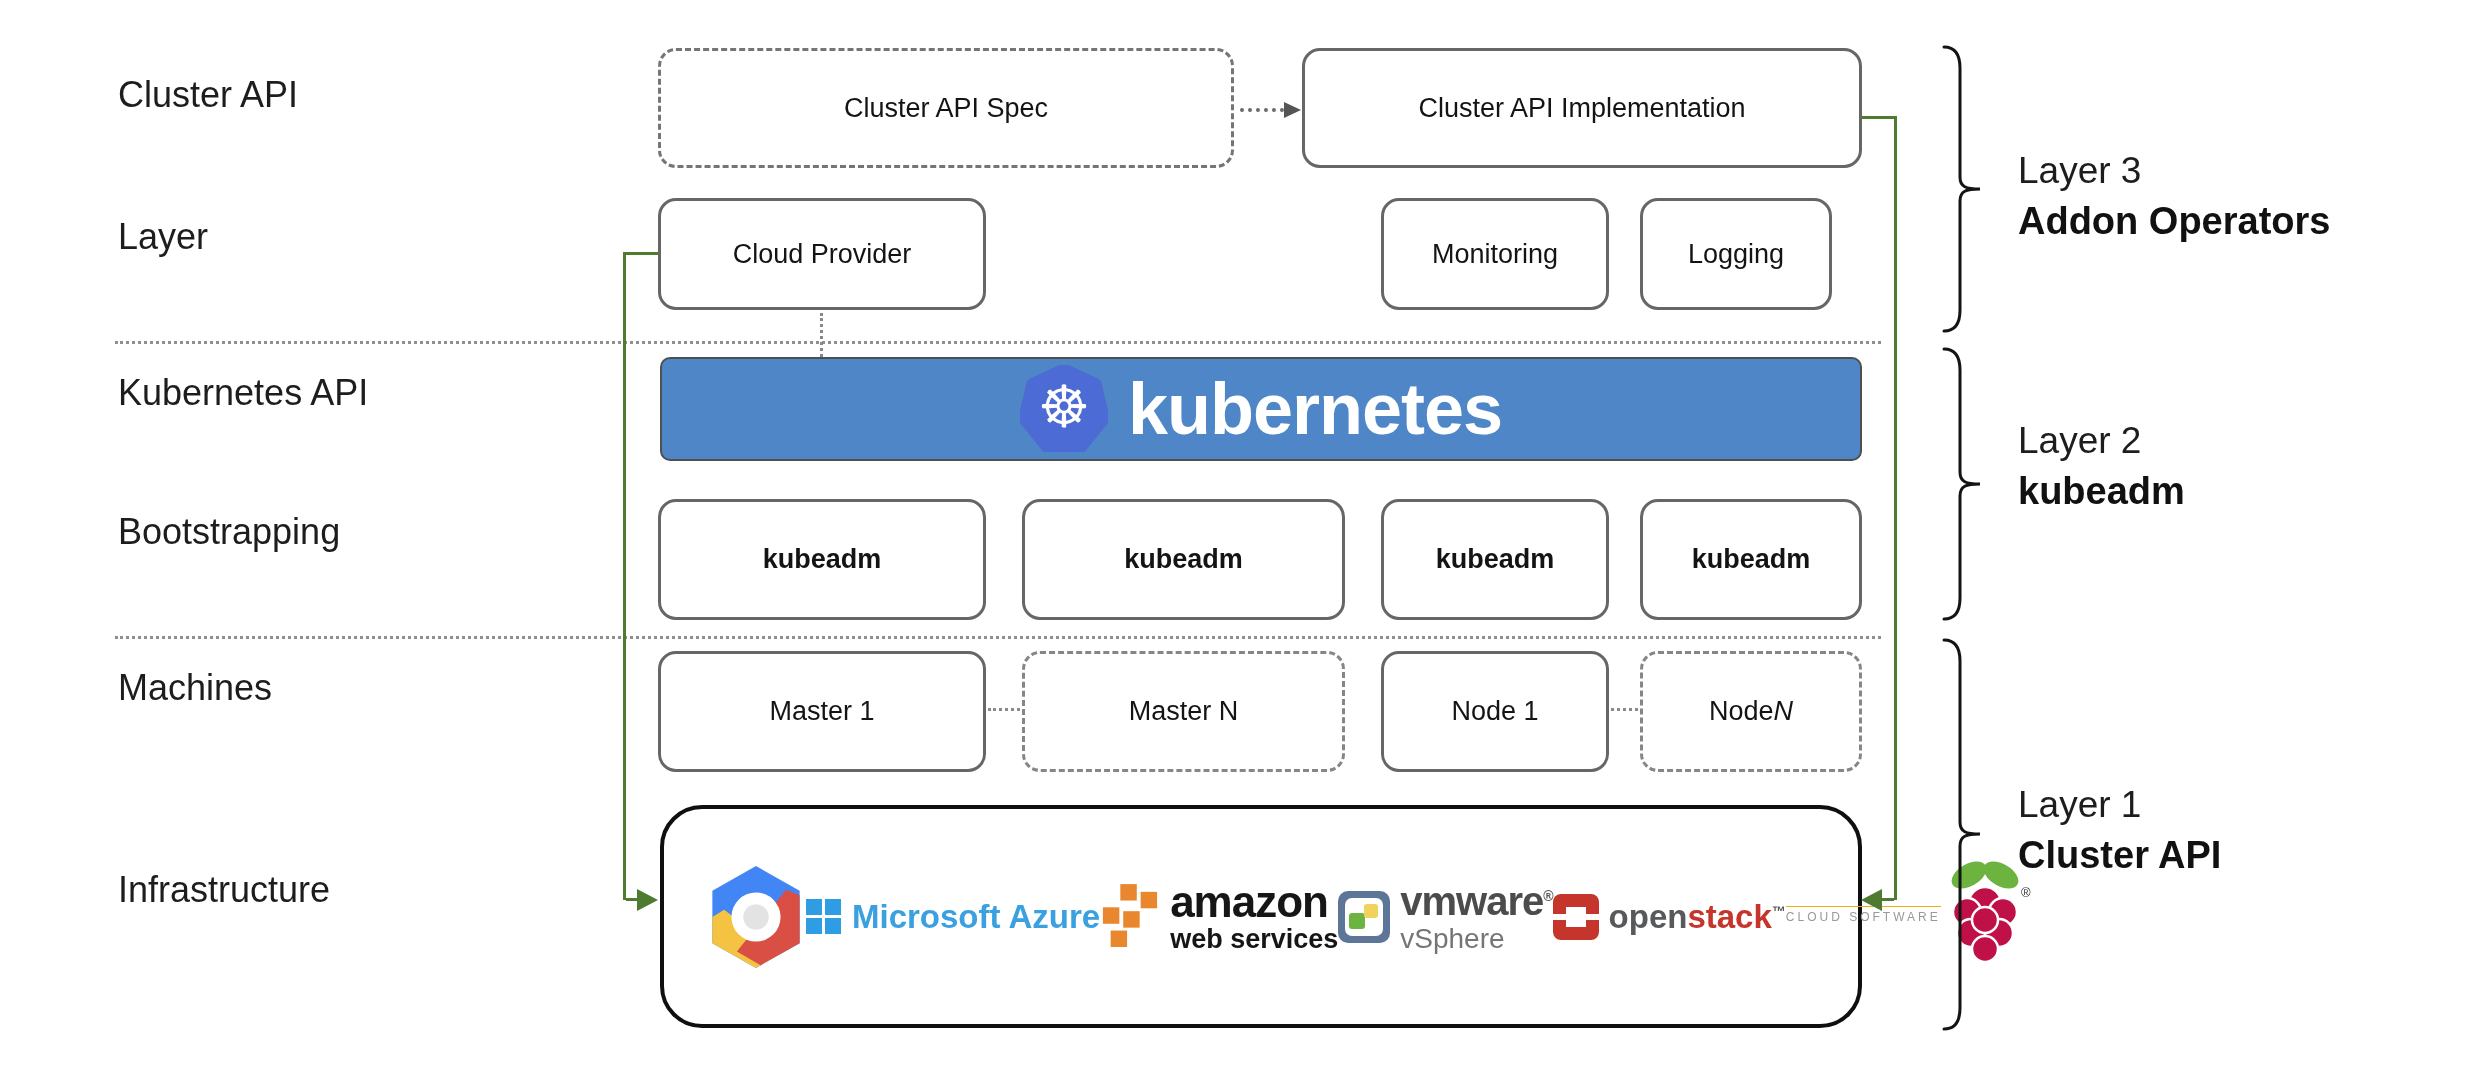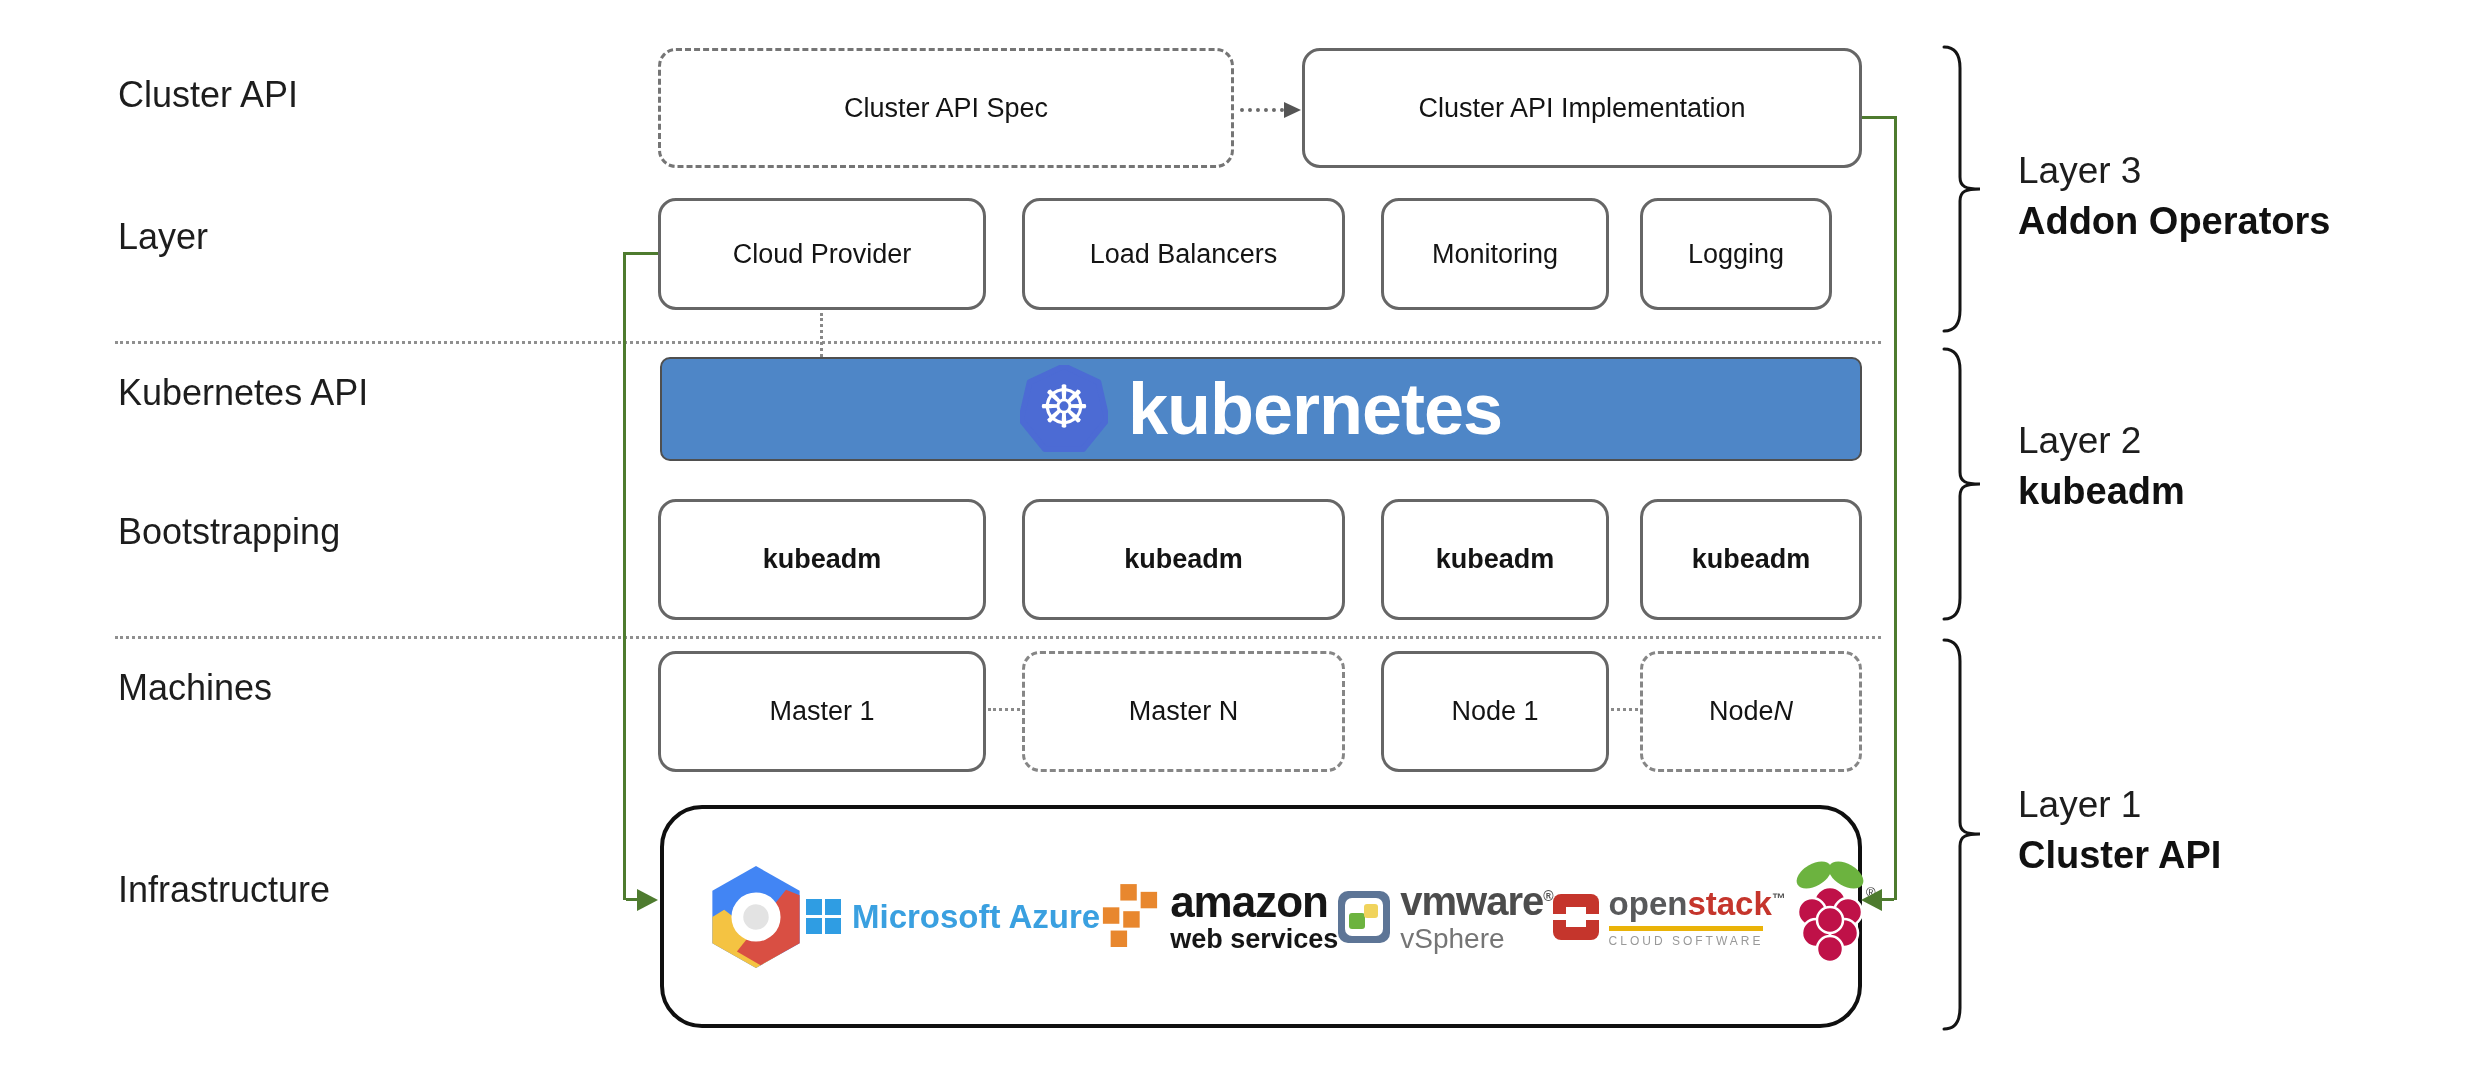--- a/index.html
+++ b/index.html
@@ -37,24 +37,24 @@
          border:4px solid #0f0f0f;border-radius:42px;background:#fff;
          display:flex;align-items:center;justify-content:space-between;padding:0 42px;}
   .logo{display:flex;align-items:center;gap:10px;flex:0 0 auto;}
   .azuretxt{font-size:33px;font-weight:600;color:#3aa0e0;}
   .awstextwrap{display:flex;flex-direction:column;align-items:flex-start;line-height:1;}
   .awstop{font-size:44px;font-weight:bold;color:#161616;letter-spacing:-1px;}
   .awsbottom{font-size:27px;font-weight:bold;color:#161616;letter-spacing:0px;margin-top:2px;}
   .vmwrap{display:flex;flex-direction:column;align-items:flex-start;line-height:1;}
   .vmtop{font-size:40px;font-weight:bold;color:#4c4c4c;letter-spacing:-1px;}
   .vmbottom{font-size:28px;color:#757575;margin-top:4px;}
-  .oswrap{display:flex;flex-direction:column;align-items:flex-start;line-height:1;}
+  .oswrap{display:flex;flex-direction:row;align-items:flex-start;line-height:1;}
   .ostop{font-size:33px;font-weight:bold;}
   .osopen{color:#58595b;}.osstack{color:#c5352c;}
-  .osbottom{font-size:12px;color:#999;letter-spacing:3px;margin-top:6px;border-top:5px solid #eab308;padding-top:4px;}
+  .osbottom{font-size:12px;color:#999;letter-spacing:3px;margin-top:6px;border-top:1px solid #eab308;padding-top:4px;}
   .mark{font-size:14px;vertical-align:super;color:#555;}
   sup{font-size:14px;}
 </style>
 </head>
 <body>
 
 <div id="canvas">
 
   <div class="rowlabel" style="top:72px;">Cluster API</div>
   <div class="rowlabel" style="top:214px;">Layer</div>
@@ -70,23 +70,20 @@
     <span>Cluster API Spec</span>
   </div>
   <div class="box" style="left:1302px;top:48px;width:560px;height:120px;">
     <span>Cluster API Implementation</span>
   </div>
   <div class="dotarrow"></div>
   <div class="dotarrowhead"></div>
 
   <div class="box" style="left:658px;top:198px;width:328px;height:112px;">
     <span>Cloud Provider</span>
-  </div>
-  <div class="box" style="left:1022px;top:198px;width:323px;height:112px;">
-    <span>Load Balancers</span>
   </div>
   <div class="box" style="left:1381px;top:198px;width:228px;height:112px;">
     <span>Monitoring</span>
   </div>
   <div class="box" style="left:1640px;top:198px;width:192px;height:112px;">
     <span>Logging</span>
   </div>
   <div class="dotdrop"></div>
 
   <div class="banner">

